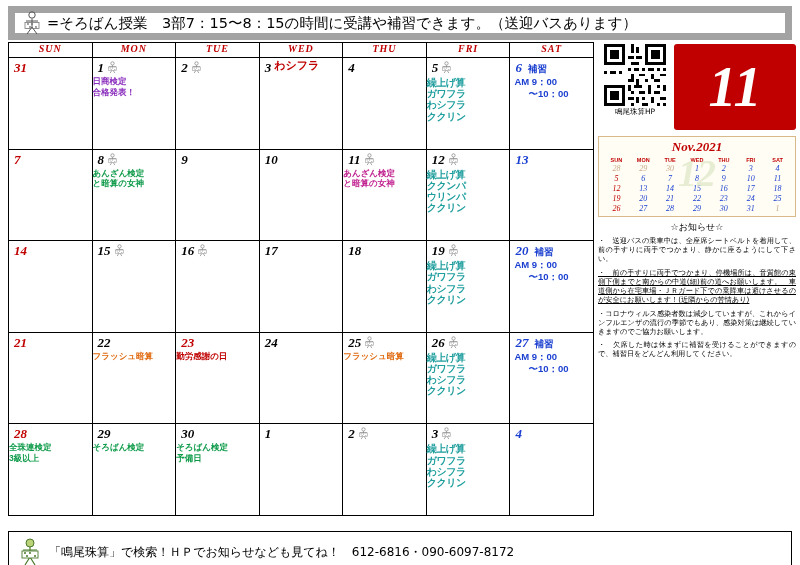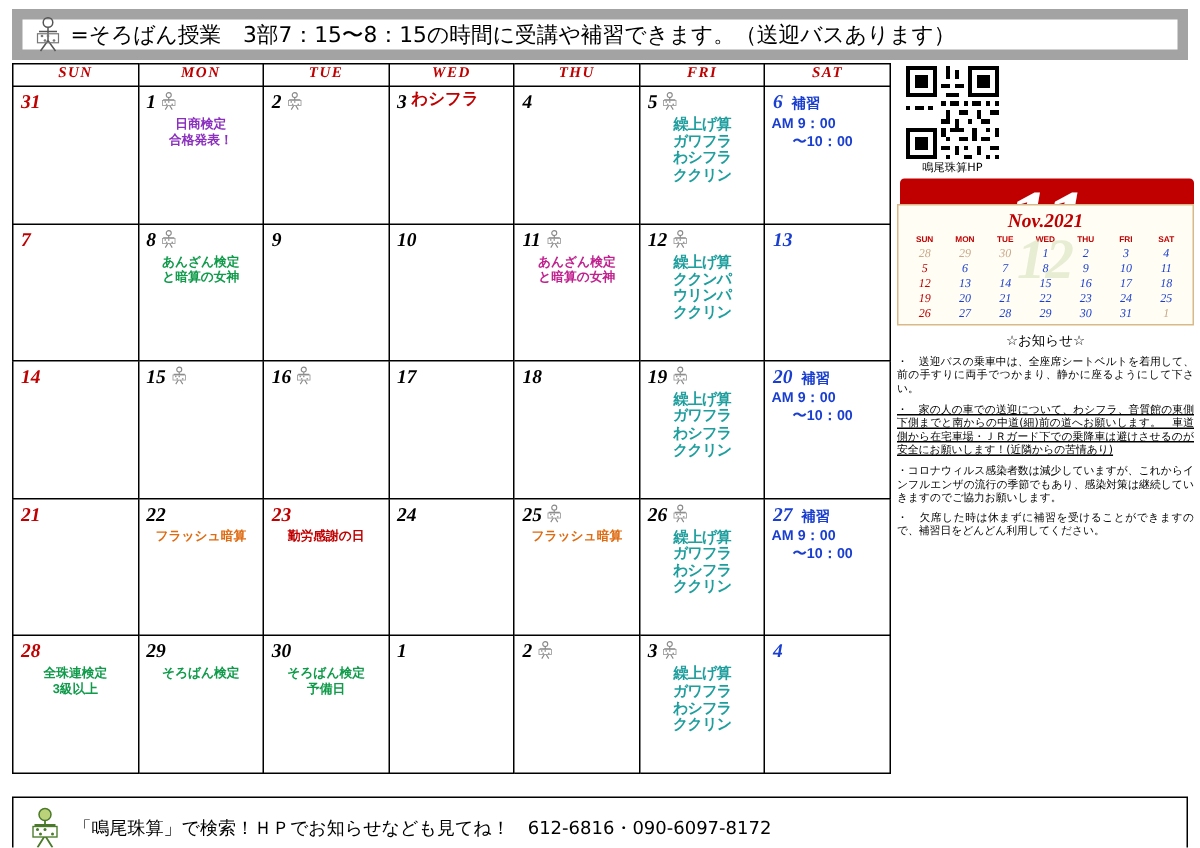--- a/index.html
+++ b/index.html
@@ -35,21 +35,21 @@
     font-size:13px;font-weight:bold;font-style:italic;
     font-family:"Liberation Serif",serif;
     padding:2px 0 0 5px;display:inline-block;
   }
   .sun .daynum,.red{color:#c00000;}
   .sat .daynum,.blue{color:#1a3fd0;}
   .abacus{
     display:inline-block;width:13px;height:13px;vertical-align:-2px;margin-left:2px;
   }
   .cellnote{
-    display:block;text-align:center;font-size:8.5px;line-height:1.12;
+    display:block;text-align:left;font-size:8.5px;line-height:1.12;
     font-weight:bold;margin-top:1px;
   }
   .note-wed{
     font-size:11px;font-weight:bold;color:#c00000;
     font-family:"DejaVu Sans",sans-serif;padding-left:3px;vertical-align:3px;
   }
   .green{color:#0f9b4a;}
   .purple{color:#8b2fbe;}
   .teal{color:#1f9e9e;}
   .orange{color:#e06a10;}
@@ -64,21 +64,21 @@
     text-align:left;padding-left:6px;
   }
   .hosyu .tm{display:block;padding-left:4px;}
   .hosyu .tm2{display:block;padding-left:18px;}
 
   
   .right{
     width:198px;flex:0 0 198px;margin-left:4px;
     display:flex;flex-direction:column;
   }
-  .rtop{height:92px;display:flex;flex-direction:column;}
+  .rtop{height:92px;display:flex;}
   .qr-wrap{width:74px;flex:0 0 74px;text-align:center;}
   .qr{width:62px;height:62px;margin:2px auto 0;display:block;}
   .qr-label{font-size:7.5px;margin-top:1px;font-family:"DejaVu Sans",sans-serif;}
   .bigmonth{
     flex:1;background:#c00000;color:#fff;border-radius:3px;
     display:flex;align-items:center;justify-content:center;
     font-family:"Liberation Serif",serif;font-style:italic;font-weight:bold;
     font-size:56px;line-height:1;margin:2px 0 4px 2px;
   }
   .mini{
@@ -459,21 +459,21 @@
                 <td class="">31</td>
                 <td class="o">1</td>
               </tr>
             </tbody>
         </table>
       </div>
 
       <div class="news-head">☆お知らせ☆</div>
       <div class="news" id="news-list">
           <p>・　送迎バスの乗車中は、全座席シートベルトを着用して、前の手すりに両手でつかまり、静かに座るようにして下さい。</p>
-          <p class="ul">・　家の人の車での送迎について、わシフラ、音質館の東側下側までと南からの中道(細)前の道へお願いします。　車道側から在宅車場・ＪＲガード下での乗降車は避けさせるのが安全にお願いします！(近隣からの苦情あり)</p>
+          <p class="ul">・　前の手すりに両手でつかまり、停機場所は、音質館の東側下側までと南からの中道(細)前の道へお願いします。　車道側から在宅車場・ＪＲガード下での乗降車は避けさせるのが安全にお願いします！(近隣からの苦情あり)</p>
           <p>・コロナウィルス感染者数は減少していますが、これからインフルエンザの流行の季節でもあり、感染対策は継続していきますのでご協力お願いします。</p>
           <p>・　欠席した時は休まずに補習を受けることができますので、補習日をどんどん利用してください。</p>
         </div>
     </div>
   </div>
 
   <div class="footer">
     <span class="ft-icon">
       <svg viewBox="0 0 26 30" width="26" height="30">
         <circle cx="13" cy="6" r="4" fill="#bcd27a" stroke="#4a7a2a" stroke-width="1"></circle>

